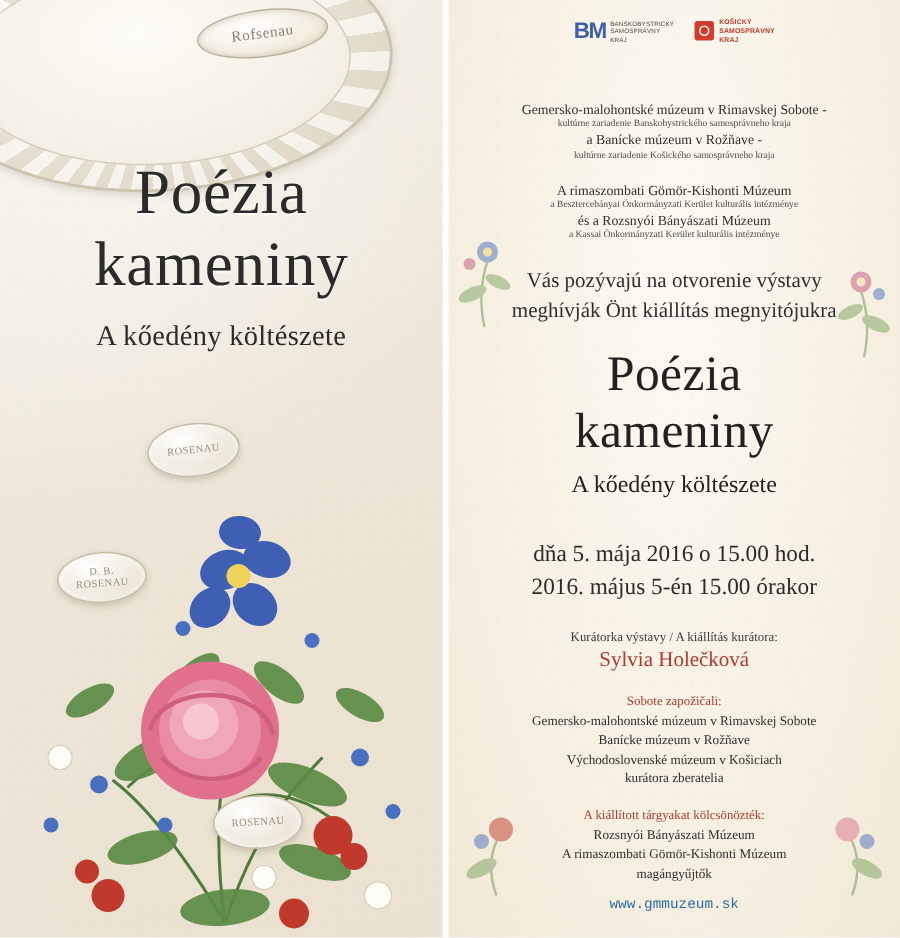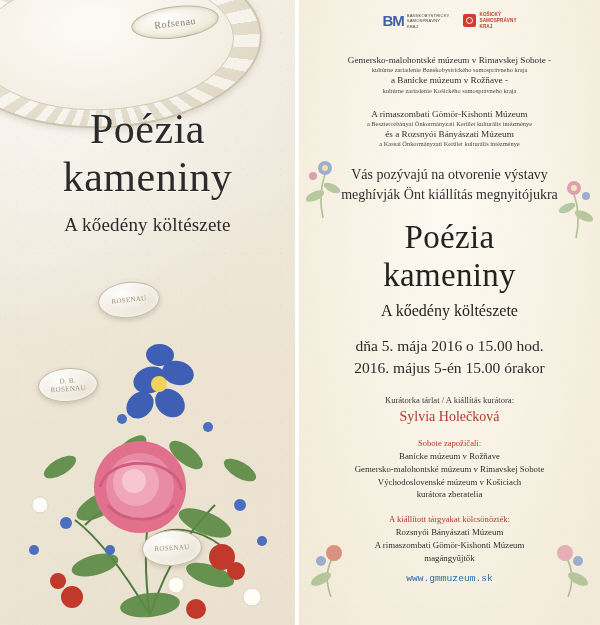--- a/index.html
+++ b/index.html
@@ -200,21 +200,21 @@
     display: flex;
     flex-direction: column;
     align-items: center;
   }
 
   .logos {
     display: flex;
     align-items: center;
     justify-content: space-between;
     gap: 14px;
-    margin-bottom: 4px;
+    margin-bottom: 17px;
   }
   .logo-bm {
     display: flex;
     align-items: center;
     gap: 3px;
   }
   .logo-bm-mark {
     font-family: "Liberation Sans", sans-serif;
     font-weight: bold;
     font-size: 15px;
@@ -301,21 +301,21 @@
     letter-spacing: 0.3px;
   }
   .right-subtitle {
     margin-top: 8px;
     font-family: "Liberation Serif", serif;
     font-size: 16px;
     color: #222222;
   }
 
   .datetime {
-    margin-top: 15px;
+    margin-top: 26px;
     font-family: "Liberation Serif", serif;
     font-size: 15.5px;
     line-height: 1.42;
     color: #2b2b2b;
   }
 
   .curator-label {
     margin-top: 16px;
     font-family: "Liberation Serif", serif;
     font-size: 8.6px;
@@ -528,27 +528,27 @@
 
       <div class="right-title">Poézia</div>
       <div class="right-title" style="margin-top:0;">kameniny</div>
       <div class="right-subtitle">A kőedény költészete</div>
 
       <div class="datetime">
         <div>dňa 5. mája 2016 o 15.00 hod.</div>
         <div>2016. május 5-én 15.00 órakor</div>
       </div>
 
-      <div class="curator-label">Kurátorka tárlat / A kiállítás kurátora:</div>
+      <div class="curator-label">Kurátorka výstavy / A kiállítás kurátora:</div>
       <div class="curator-name">Sylvia Holečková</div>
 
       <div class="section">
         <div class="section-head">Sobote zapožičali:</div>
+        <div class="section-line">Gemersko-malohontské múzeum v Rimavskej Sobote</div>
         <div class="section-line">Banícke múzeum v Rožňave</div>
-        <div class="section-line">Gemersko-malohontské múzeum v Rimavskej Sobote</div>
         <div class="section-line">Východoslovenské múzeum v Košiciach</div>
         <div class="section-line">kurátora zberatelia</div>
       </div>
 
       <div class="section">
         <div class="section-head">A kiállított tárgyakat kölcsönözték:</div>
         <div class="section-line">Rozsnyói Bányászati Múzeum</div>
         <div class="section-line">A rimaszombati Gömör-Kishonti Múzeum</div>
         <div class="section-line">magángyűjtők</div>
       </div>

